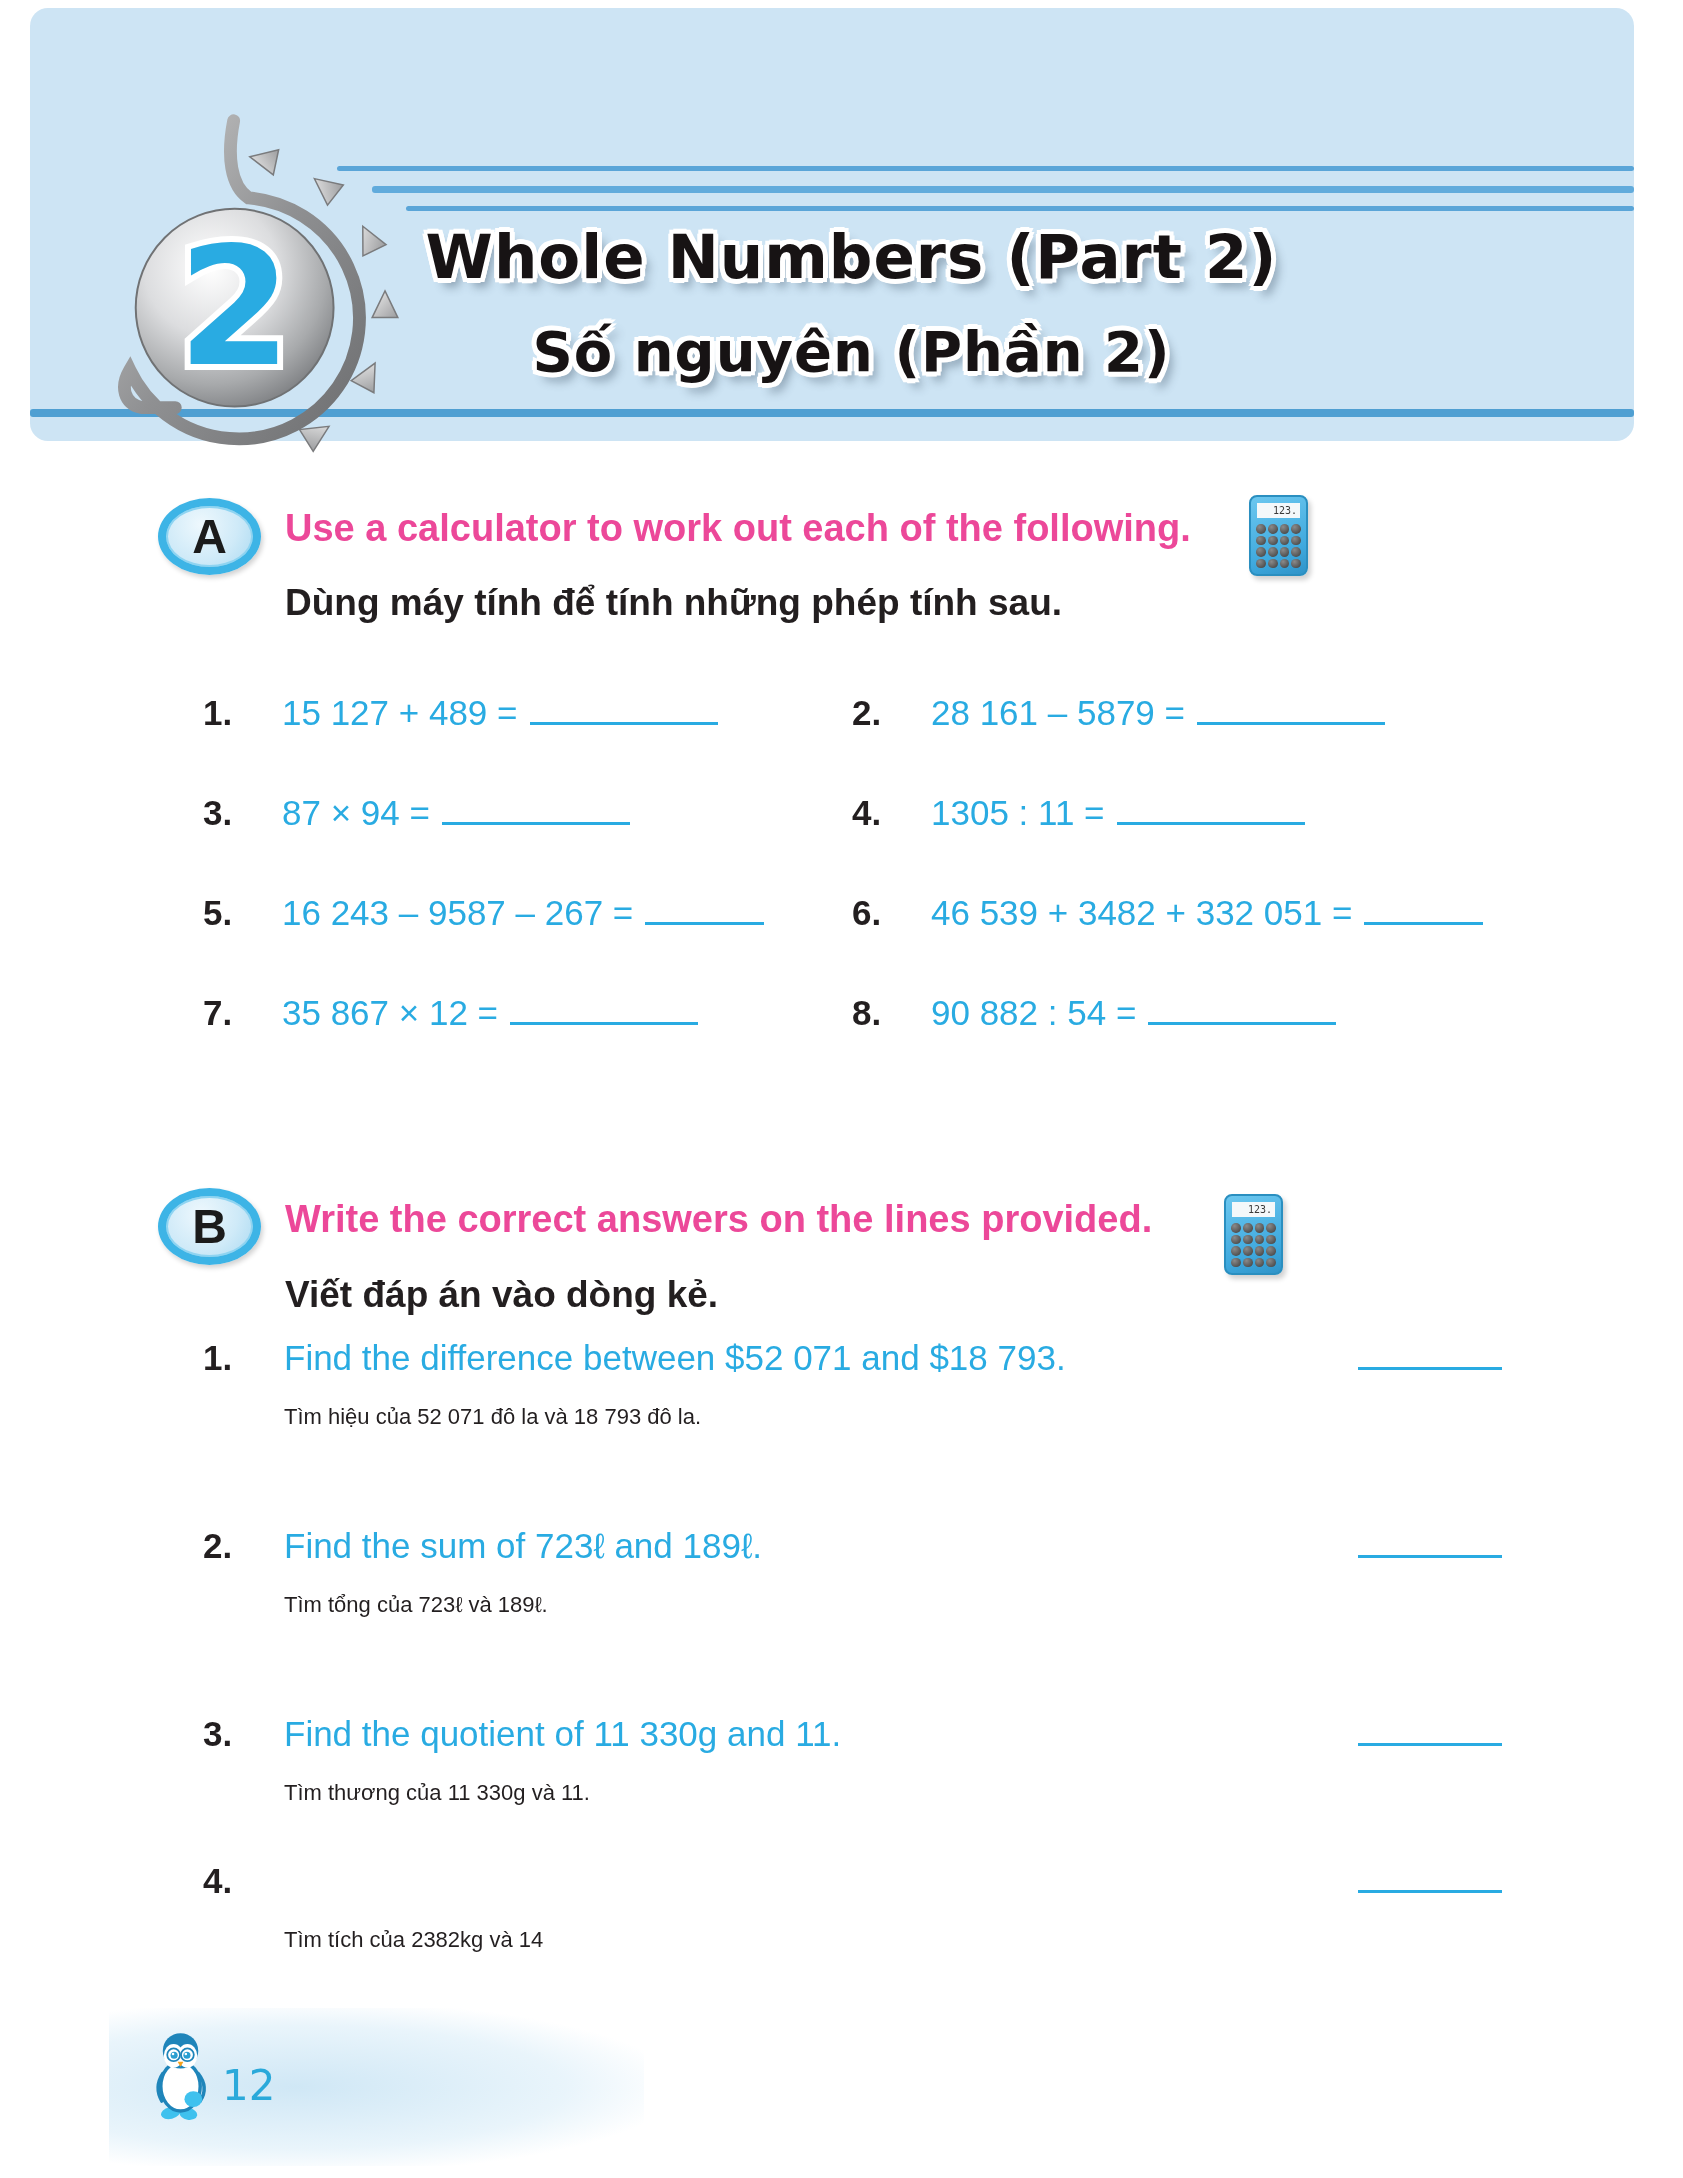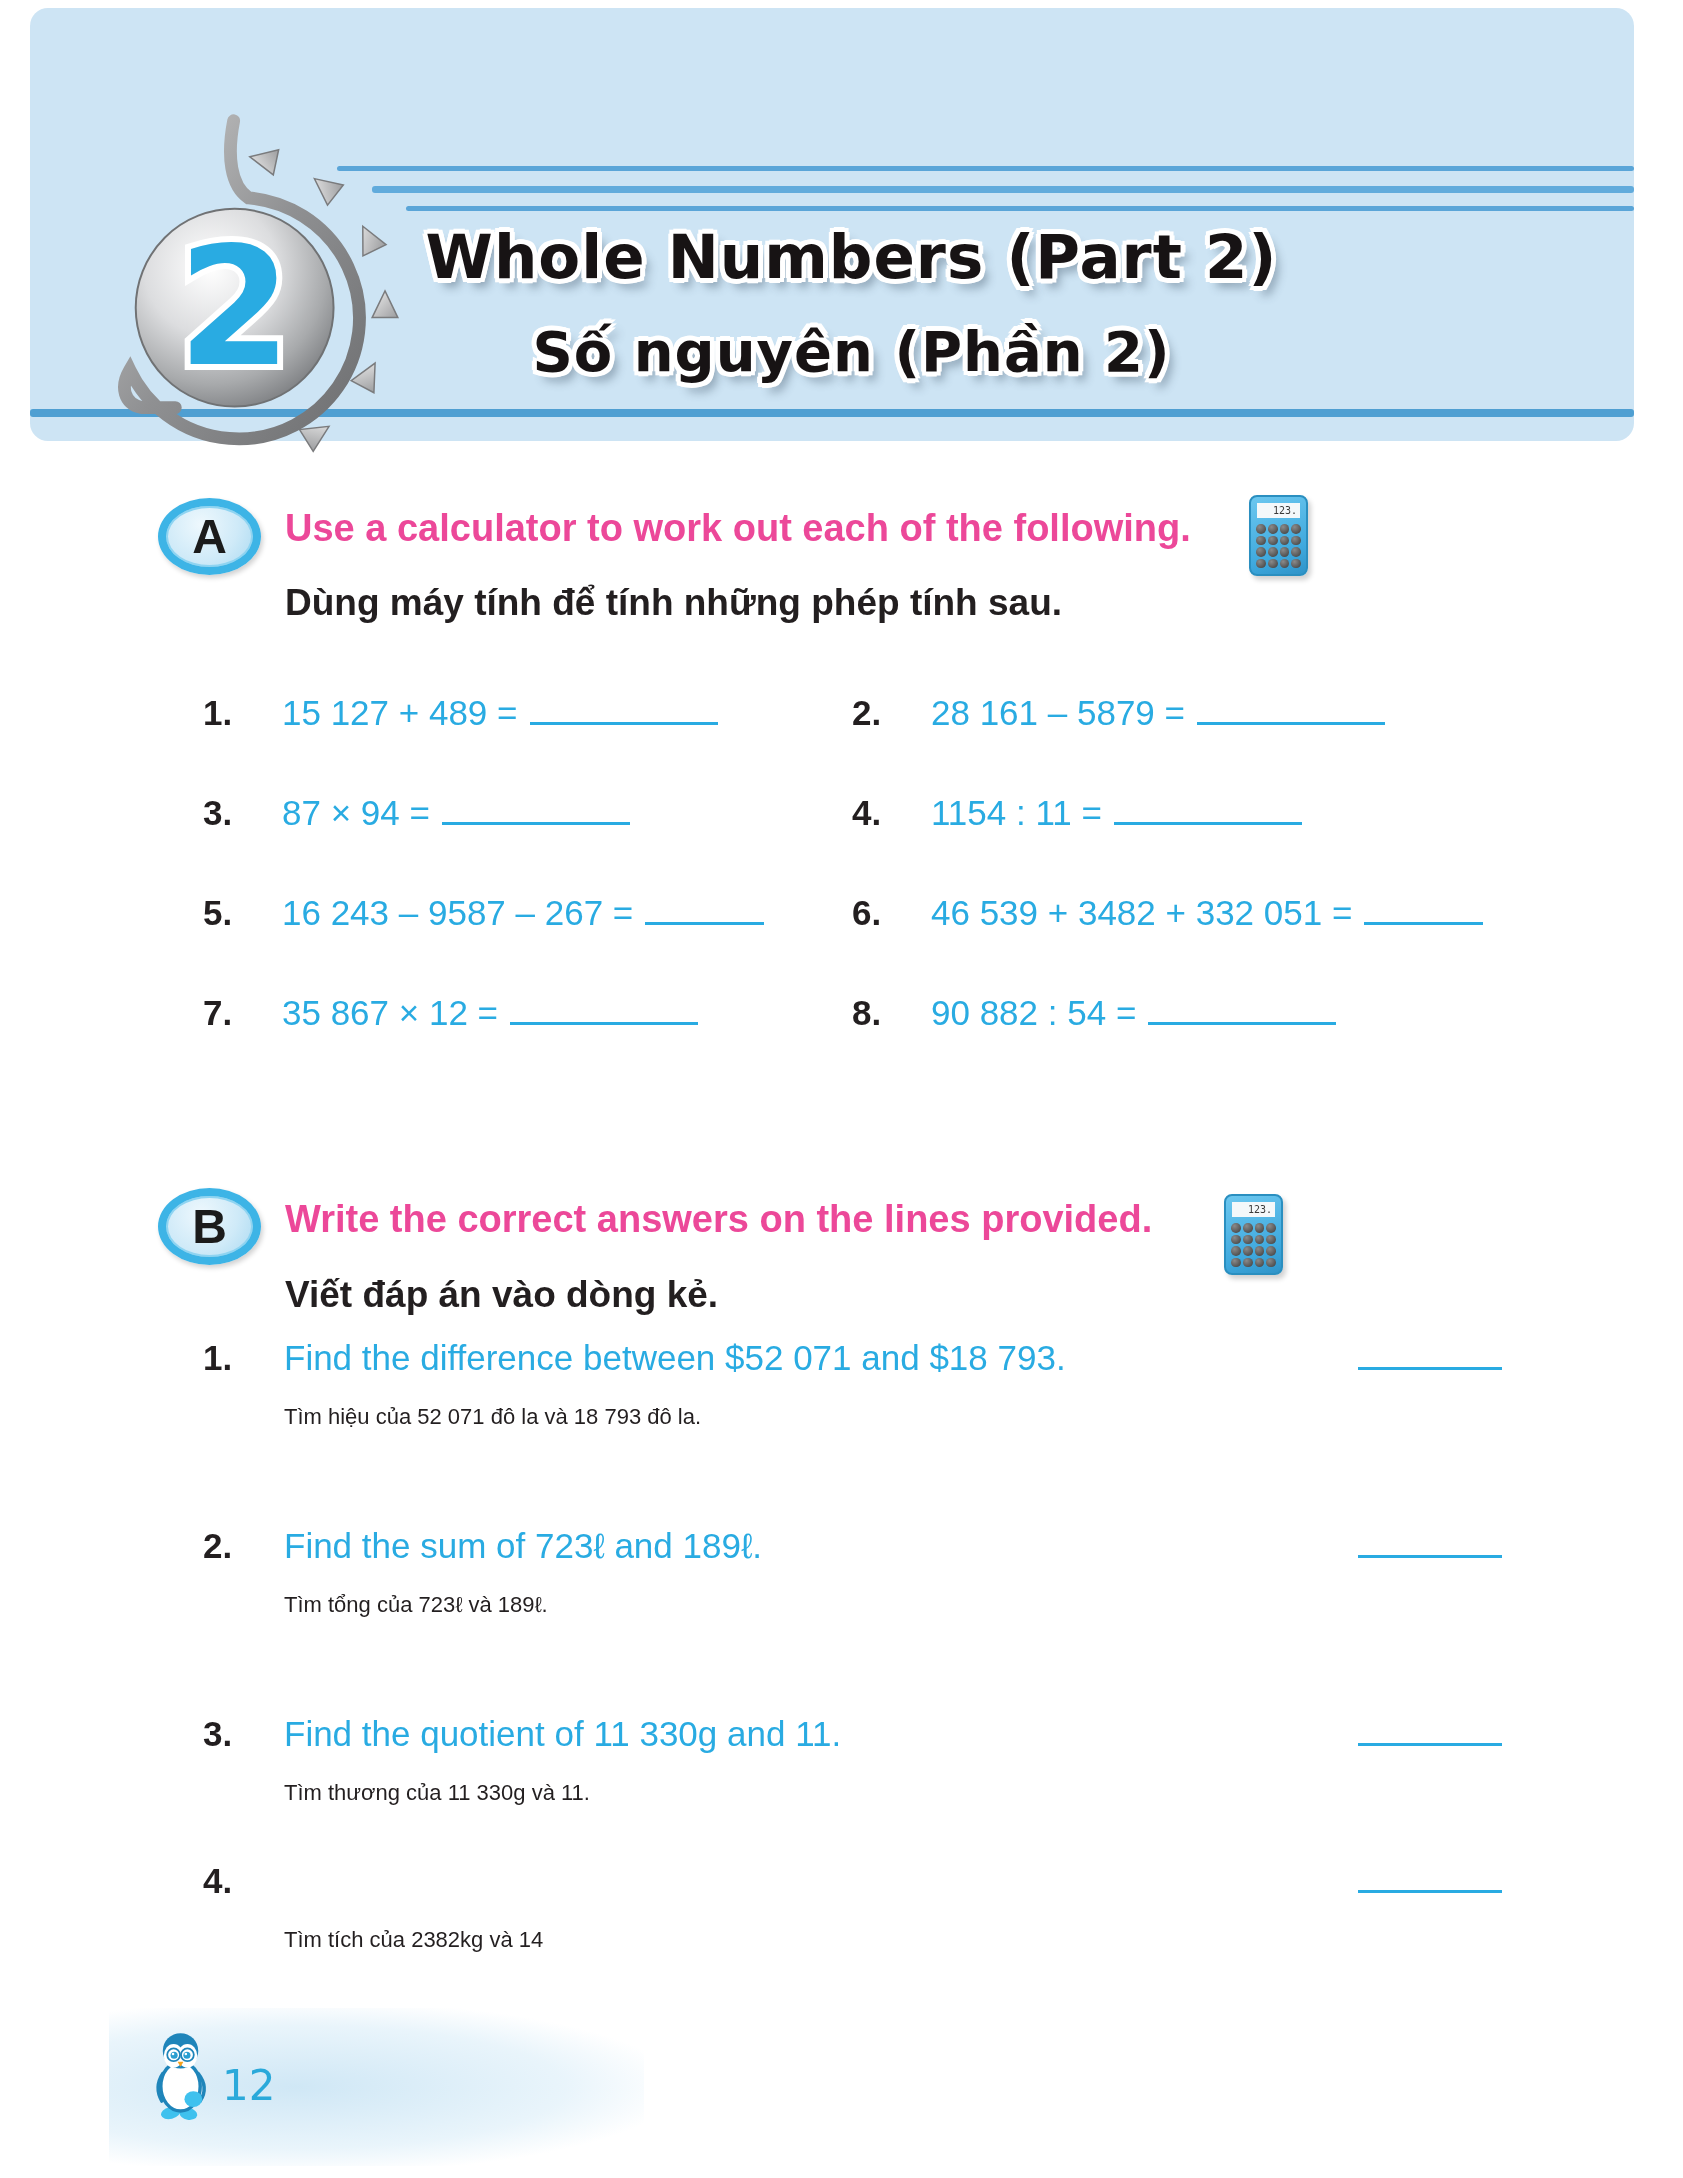--- a/index.html
+++ b/index.html
@@ -172,21 +172,21 @@
   </div>
 
   <div class="prob-a">
     <span class="pnum">3.</span>
     <span class="pexpr">87 × 94 =</span>
     <span class="blank"></span>
   </div>
 
   <div class="prob-a">
     <span class="pnum">4.</span>
-    <span class="pexpr">1154 : 11 =</span>
+    <span class="pexpr">1305 : 11 =</span>
     <span class="blank"></span>
   </div>
 
   <div class="prob-a">
     <span class="pnum">5.</span>
     <span class="pexpr">16 243 – 9587 – 267 =</span>
     <span class="blank"></span>
   </div>
 
   <div class="prob-a">

